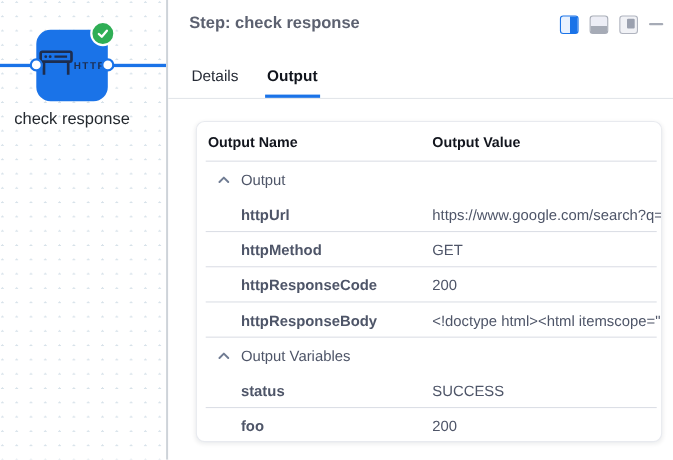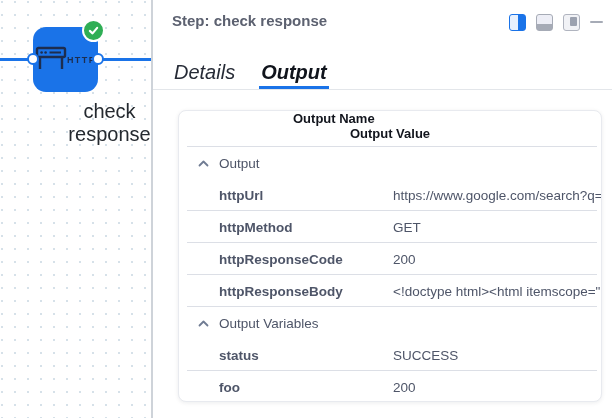--- a/index.html
+++ b/index.html
@@ -22,44 +22,44 @@
   }
   .node-type{color:#1d2d4f;font-size:9px;font-weight:800;letter-spacing:1.4px;margin-top:1px;}
   .port{position:absolute;width:8px;height:8px;background:#ffffff;border:2.5px solid #1a73e8;border-radius:50%;}
   .port-left{left:26.5px;top:53px;}
   .port-right{left:91.5px;top:53px;}
   .check-badge{
     position:absolute;left:82px;top:19px;width:19px;height:19px;border-radius:50%;
     background:#2fae55;border:2.5px solid #ffffff;display:flex;align-items:center;justify-content:center;
   }
   .node-label{position:absolute;left:0;top:100px;width:131px;text-align:center;
-    font-size:20px;color:#24292f;padding-left:44px;}
+    font-size:15px;color:#24292f;}
   .divider-v{position:absolute;left:151px;top:0;width:1.5px;height:418px;background:#ced3d9;}
   
   .panel{position:absolute;left:153px;top:0;right:0;height:418px;background:#ffffff;}
   .panel-title{position:absolute;left:19px;top:12px;font-size:15px;font-weight:600;color:#5c6170;}
   .controls{position:absolute;top:13px;right:9px;display:flex;align-items:center;gap:10px;height:18px;}
   .wc{width:17px;height:17px;border-radius:3px;box-sizing:border-box;cursor:pointer;}
   .wc-split{border:1.5px solid #1a73e8;background:linear-gradient(90deg,#e8f1fe 0 52%,#1a73e8 52% 100%);}
   .wc-bottom{border:1.5px solid #a6abb6;background:linear-gradient(180deg,#edeef6 0 60%,#a6abb6 60% 100%);}
   .wc-float{border:1.5px solid #b0b4bf;background:#f1f2f6;position:relative;}
   .wc-float::after{content:'';position:absolute;right:2.5px;top:2.5px;width:6.5px;height:8.5px;background:#9ba1af;border-radius:1px;}
   .wc-min{width:13px;height:2.5px;border-radius:2px;background:#a6abb6;cursor:pointer;}
   .tabs{position:absolute;left:19px;top:58px;display:flex;gap:22px;height:31px;}
-  .tab{font-size:20px;color:#262b36;padding:3px 2px 0 2px;box-sizing:border-box;cursor:pointer;height:31px;font-style:italic;}
+  .tab{font-size:14px;color:#262b36;padding:3px 2px 0 2px;box-sizing:border-box;cursor:pointer;height:31px;}
   .tab.active{font-weight:700;color:#10141c;border-bottom:3px solid #1a73e8;}
   .tabs-divider{position:absolute;left:0;right:0;top:89px;height:1px;background:#e3e6ea;}
   
   .table{
     position:absolute;left:25px;top:110px;width:424px;height:292px;box-sizing:border-box;
     background:#ffffff;border:1px solid #e8eaef;border-radius:8px;
     box-shadow:0 1px 4px rgba(16,24,40,.08);overflow:hidden;
   }
   .t-row{display:flex;align-items:center;height:32px;position:relative;font-size:13.5px;color:#4e5568;}
-  .t-head{height:36px;font-weight:700;font-size:13px;color:#12151d;flex-direction:column;}
+  .t-head{height:36px;font-weight:700;font-size:13px;color:#12151d;}
   .t-row.divided::after{content:'';position:absolute;left:8px;right:4px;bottom:0;height:1px;background:#dcdfe6;}
   .c-name{width:214px;box-sizing:border-box;padding-left:10px;white-space:nowrap;overflow:hidden;}
   .c-val{flex:1;white-space:nowrap;overflow:hidden;}
   .row-name{width:214px;box-sizing:border-box;padding-left:40px;white-space:nowrap;overflow:hidden;font-weight:bold;}
   .sect{padding-left:19px;gap:10px;cursor:pointer;}
   .chev{display:flex;align-items:center;}
 </style>
 </head>
 <body>
 

